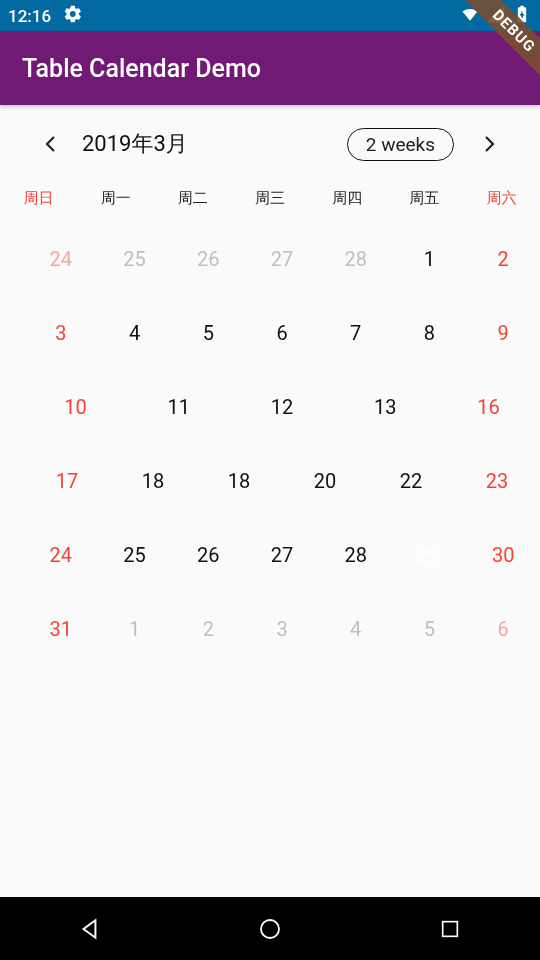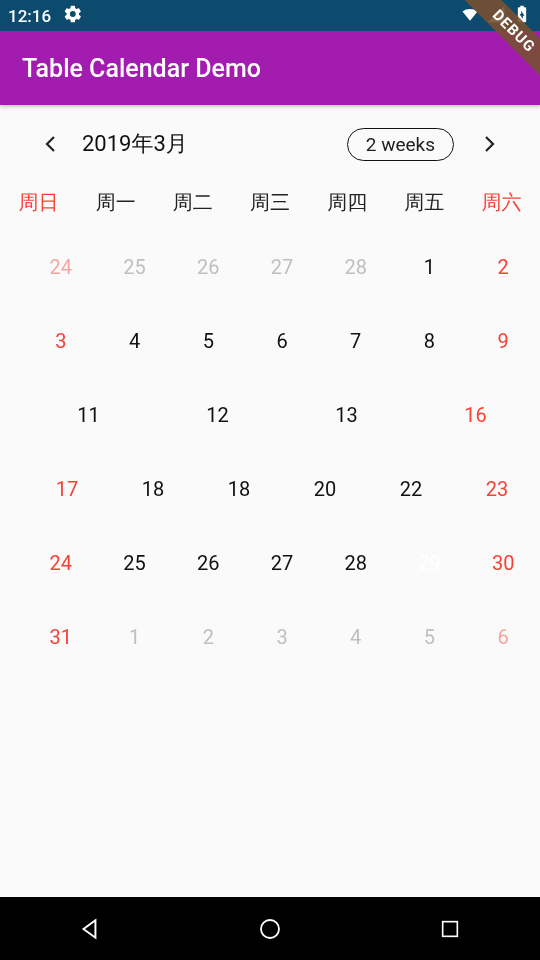--- a/index.html
+++ b/index.html
@@ -1,43 +1,43 @@
 <!DOCTYPE html>
 <html><head>
 <meta charset="utf-8">
 <style>
   * { box-sizing: border-box; margin: 0; padding: 0; }
   html, body { width: 540px; height: 960px; font-family: Roboto, "Helvetica Neue", Arial, sans-serif; background: #fafafa; color: #212121; overflow: hidden; position: relative; }
 
   
-  .status-bar { height: 31px; background: #0c4a6e; color: #fff; display: flex; align-items: center; justify-content: space-between; padding: 0 8px; font-size: 17px; font-weight: 500; gap: 32px; }
+  .status-bar { height: 31px; background: #0369a1; color: #fff; display: flex; align-items: center; justify-content: space-between; padding: 0 8px; font-size: 17px; font-weight: 500; gap: 32px; }
   .status-left { display: flex; align-items: center; gap: 12px; }
   .status-right { display: flex; align-items: center; gap: 6px; }
   .status-bar svg { width: 20px; height: 20px; }
 
   
-  .app-bar { height: 74px; background: #a21caf; color: #fff; display: flex; align-items: center; padding: 0 22px; box-shadow: 0 2px 4px rgba(0,0,0,0.2); }
+  .app-bar { height: 74px; background: #701a75; color: #fff; display: flex; align-items: center; padding: 0 22px; box-shadow: 0 2px 4px rgba(0,0,0,0.2); }
   .app-title { font-size: 25px; font-weight: 500; }
 
   
   .debug-banner { position: absolute; top: 18px; right: -44px; width: 140px; transform: rotate(45deg); background: rgba(120,80,50,0.9); color: #fff; text-align: center; font-size: 15px; font-weight: 700; line-height: 26px; letter-spacing: 1px; pointer-events: none; }
 
   
   .cal-header { display: flex; align-items: center; height: 78px; padding: 0 24px; }
   .nav-btn { width: 54px; height: 54px; display: flex; align-items: center; justify-content: center; }
   .nav-btn svg { width: 24px; height: 24px; stroke: #222; }
   .month-label { font-size: 22px; color: #111; margin-left: 4px; }
   .spacer { flex: 1; }
   .format-toggle { border: 1.5px solid #111; border-radius: 18px; padding: 4px 18px; font-size: 19px; margin-right: 8px; }
 
   
   .week-row, .day-row { display: flex; }
   .cell { flex: 1; text-align: center; }
   .week-row { padding: 6px 0 14px; }
-  .week-row .cell { font-size: 20px; color: #222; text-align: center; }
+  .week-row .cell { font-size: 15px; color: #222; text-align: center; }
   .week-row .cell.weekend { color: #f44336; }
 
   
   .day-row { height: 74px; align-items: center; margin-left: 24px; }
   .day-cell { font-size: 20px; color: #111; position: relative; height: 58px; display: flex; align-items: center; justify-content: center; }
   .day-cell.out { color: #bfbfbf; }
   .day-cell.weekend:not(.out):not(.selected) { color: #f44336; }
   .day-cell.weekend.out { color: #f4a6a0; }
   .day-cell.selected { color: #fff; }
   .day-cell.selected::before { content: ""; position: absolute; width: 58px; height: 58px; border-radius: 50%; background: #5c6bc0; z-index: -1; }
@@ -123,20 +123,21 @@
     <div class="day-row">
       <div class="cell day-cell weekend">3</div>
       <div class="cell day-cell">4</div>
       <div class="cell day-cell">5</div>
       <div class="cell day-cell">6</div>
       <div class="cell day-cell">7</div>
       <div class="cell day-cell">8</div>
       <div class="cell day-cell weekend">9</div>
     </div>
     <div class="day-row">
+      <div class="cell day-cell weekend">10</div>
       <div class="cell day-cell">11</div>
       <div class="cell day-cell">12</div>
       <div class="cell day-cell">13</div>
       <div class="cell day-cell weekend">16</div>
     </div>
     <div class="day-row">
       <div class="cell day-cell weekend">17</div>
       <div class="cell day-cell">18</div>
       <div class="cell day-cell">18</div>
       <div class="cell day-cell">20</div>

